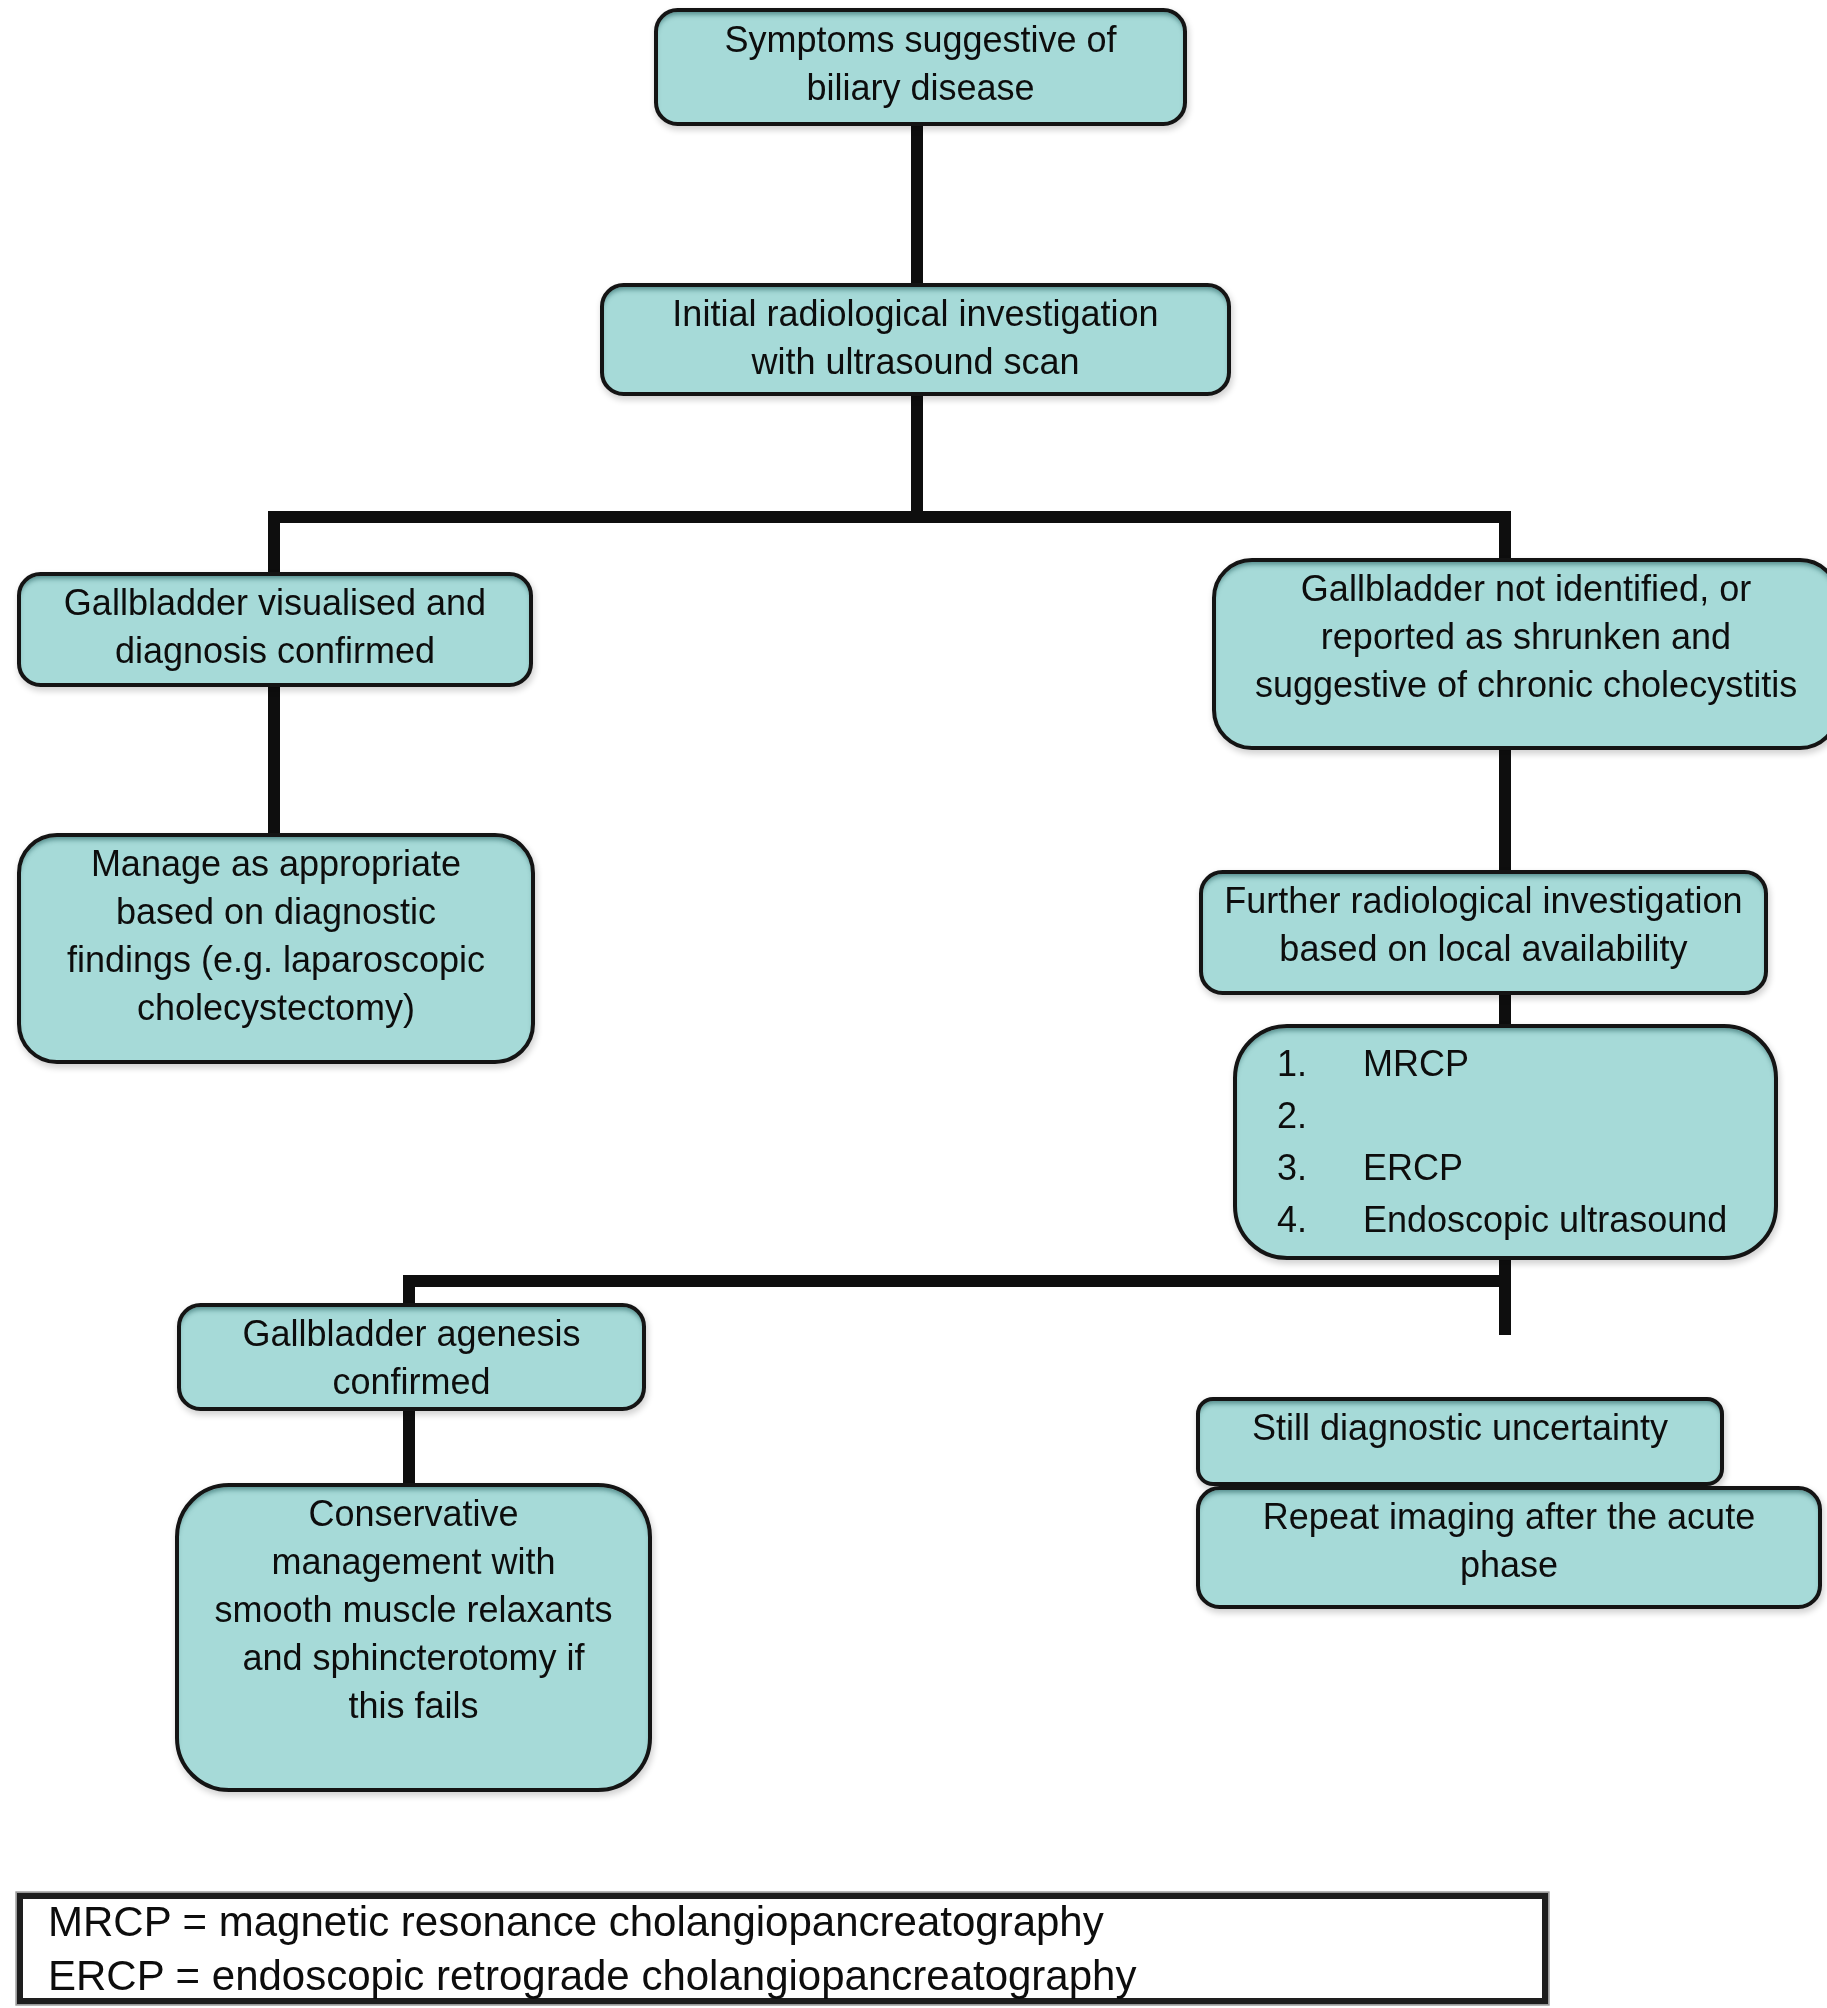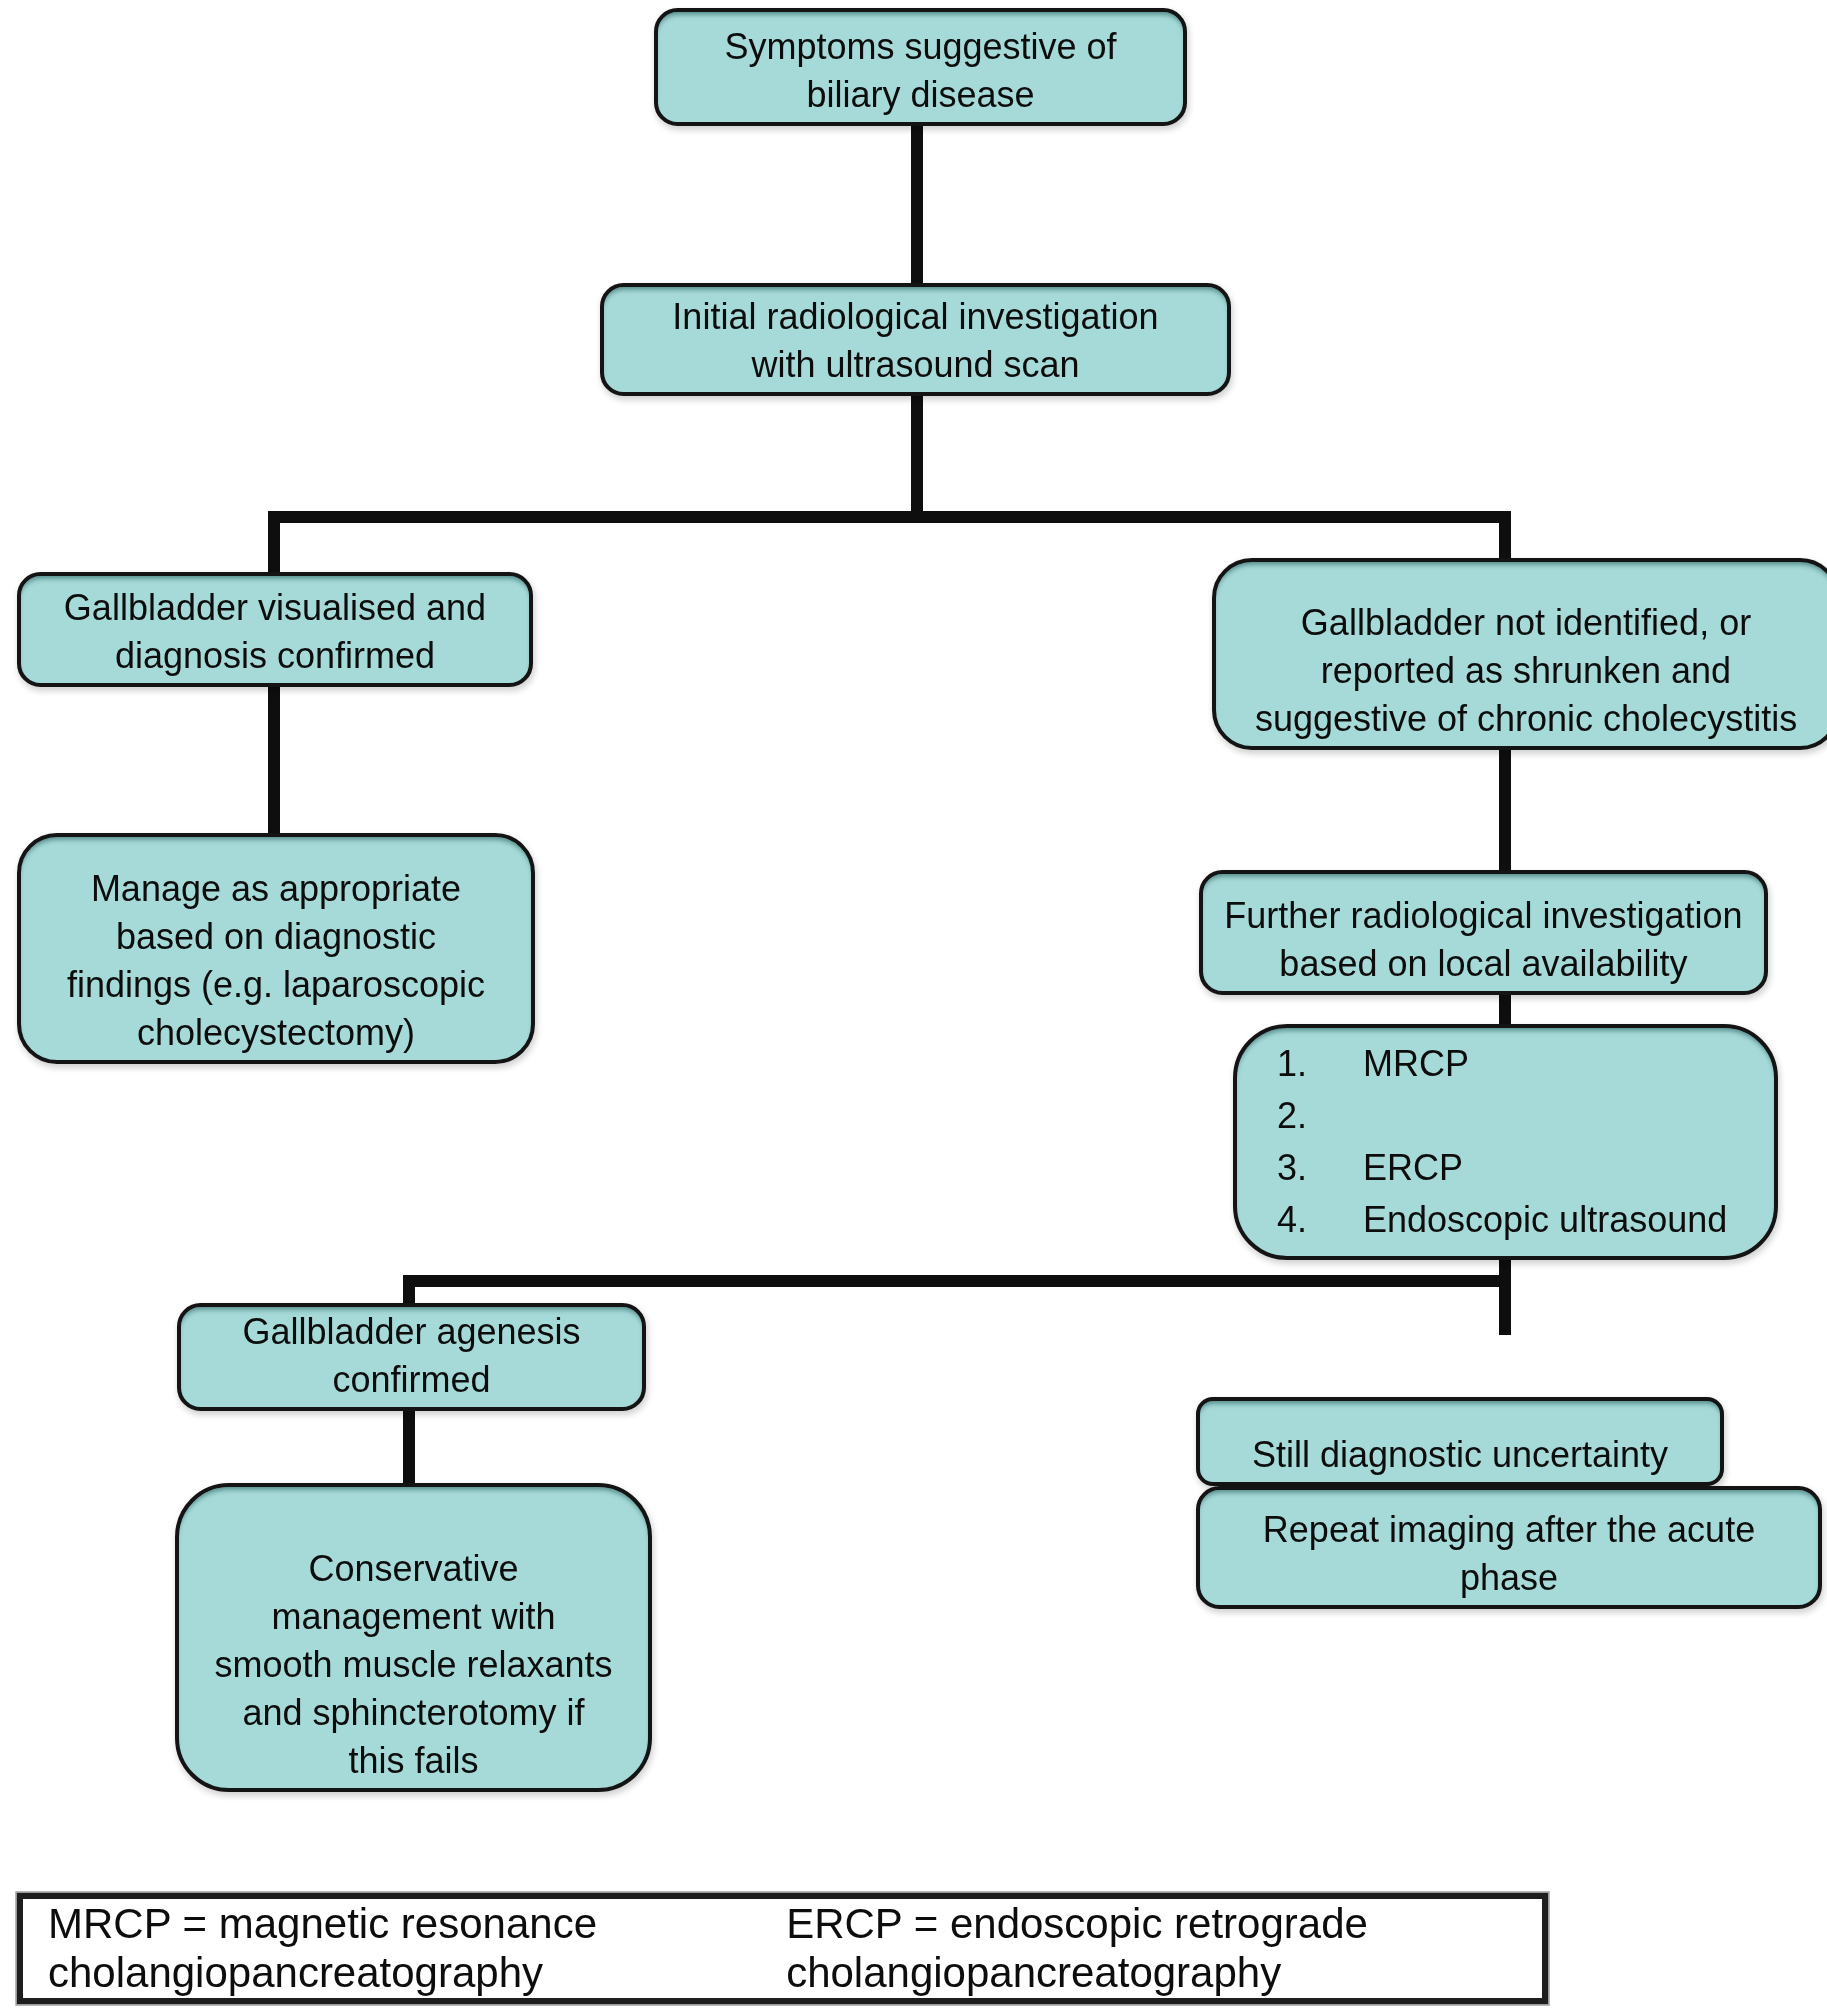--- a/index.html
+++ b/index.html
@@ -9,21 +9,21 @@
     color:#0d0d0d;
   }
   
   .line{position:absolute;background:#0e0e0e;}
   
   .node{
     position:absolute;box-sizing:border-box;
     background:#a6dad8;
     border:4.2px solid #141414;
     border-radius:23.6px;
-    display:flex;align-items:flex-end;justify-content:center;
+    display:flex;align-items:flex-start;justify-content:center;
     text-align:center;
     font-size:36px;line-height:48px;
     white-space:pre-line;
     box-shadow: inset 0 5px 5px -2.5px rgba(15,75,75,.55), 1.7px 3.4px 5.9px rgba(0,0,0,.18);
     padding:3.4px 8.4px;
   }
   .r-md{border-radius:40px;}
   .r-lg{border-radius:54px;}
   
   .node.list{
@@ -32,21 +32,21 @@
   }
   .mod-row{display:flex;align-items:baseline;line-height:52px;}
   .mod-num{width:86px;flex:0 0 auto;}
   .mod-label{flex:1 1 auto;}
   
   .legend{
     position:absolute;box-sizing:border-box;
     background:#ffffff;
     border:6.7px solid #1e1e1e;
     box-shadow:0 0 0 1.7px #9a9a9a;
-    display:flex;flex-direction:row;justify-content:center;
+    display:flex;flex-direction:column;justify-content:center;
     padding-left:25px;gap:5px;
     font-size:42px;line-height:49px;
     text-align:left;
   }
 </style>
 </head>
 <body>
 
 <div class="line" style="left:911px;top:123px;width:11.8px;height:169px;"></div>
 <div class="line" style="left:911px;top:390px;width:11.8px;height:128px;"></div>

